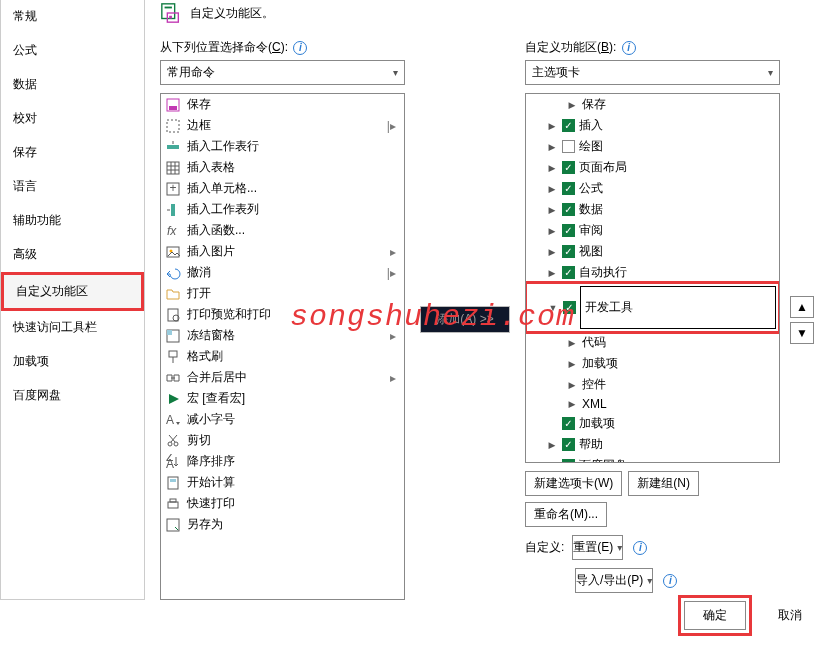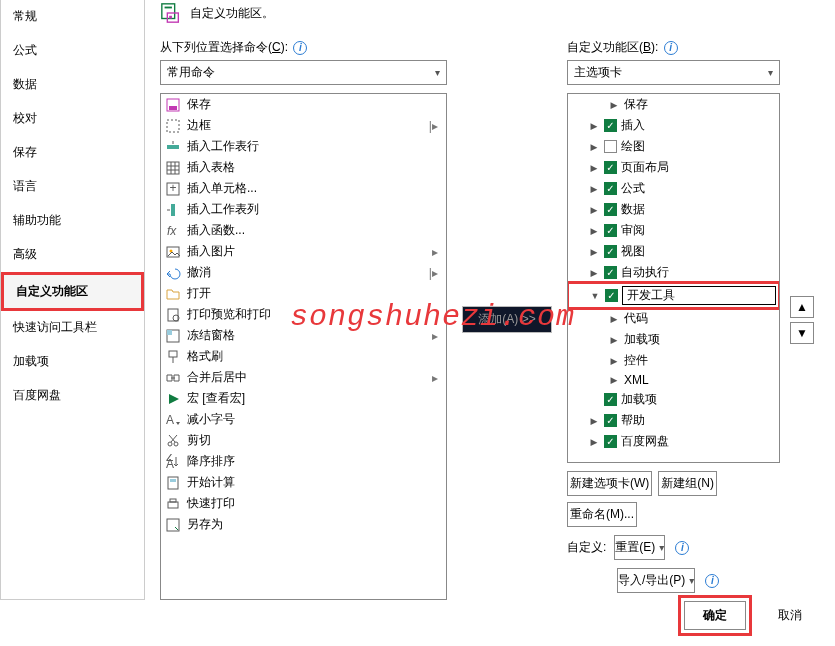--- a/index.html
+++ b/index.html
@@ -1,53 +1,53 @@
 <!DOCTYPE html>
 <html><head>
 <meta charset="utf-8">
 <style>
 * { box-sizing: border-box; margin: 0; padding: 0; font-family: "Microsoft YaHei", sans-serif; font-size: 12px; }
 body { background: #fff; width: 835px; height: 646px; position: relative; }
 .layout { display: flex; height: 600px; }
 .sidebar { width: 145px; border: 1px solid #ccc; border-top: none; }
 .sidebar-item { padding: 8px 12px; cursor: pointer; border-bottom: 1px solid transparent; }
 .sidebar-item.selected { border: 1px solid #d0d0d0; background: #f5f5f5; }
-.red-box { border: 3px solid #e8383b !important; font-weight: bold; }
+.red-box { border: 3px solid #e8383b !important; }
 .main { flex: 1; padding: 0 15px; display: flex; flex-direction: column; }
 .header { display: flex; align-items: center; gap: 8px; margin-bottom: 15px; margin-top: 2px; }
 .header-icon { width: 22px; height: 22px; }
 .columns { display: flex; gap: 10px; flex: 1; }
 .col-left, .col-right { display: flex; flex-direction: column; }
-.col-left { width: 287px; }
+.col-left { width: 245px; }
 .col-mid { width: 100px; display: flex; flex-direction: column; justify-content: center; gap: 8px; align-items: center; }
 .col-right { flex: 1; position: relative; }
 .col-arrows { width: 30px; display: flex; flex-direction: column; justify-content: center; gap: 4px; }
 .label-row { margin-bottom: 4px; }
 .label-row u { text-decoration: underline; }
 .info-icon { display: inline-flex; width: 14px; height: 14px; border: 1px solid #2b7cd3; border-radius: 50%; color: #2b7cd3; font-size: 10px; align-items: center; justify-content: center; font-style: italic; font-weight: bold; margin-left: 2px; }
 .dropdown { width: 100%; border: 1px solid #888; padding: 3px 6px; background: #fff; display: flex; justify-content: space-between; align-items: center; margin-bottom: 8px; cursor: pointer; }
 .chev { font-size: 10px; color: #555; }
 .listbox { border: 1px solid #888; flex: 1; overflow: hidden; position: relative; background: #fff; }
 .list-inner { position: absolute; inset: 0; overflow-y: auto; }
 .cmd-item { display: flex; align-items: center; gap: 6px; padding: 2px 4px; cursor: pointer; white-space: nowrap; }
 .cmd-item .ic { width: 16px; height: 16px; flex-shrink: 0; display: flex; align-items: center; justify-content: center; font-size: 11px; }
 .cmd-item .sub { margin-left: auto; color: #777; padding-right: 4px; }
 .tree-item { display: flex; align-items: center; gap: 4px; padding: 2px 2px; cursor: pointer; }
 .tree-item .tw { width: 12px; height: 12px; display: flex; align-items: center; justify-content: center; font-size: 9px; color: #555; }
 .tree-item.l1 { padding-left: 20px; }
 .tree-item.l2 { padding-left: 40px; }
 .cb { width: 13px; height: 13px; border: 1px solid #888; display: flex; align-items: center; justify-content: center; background: #fff; flex-shrink: 0; }
 .cb.checked { background: #107c41; border-color: #107c41; color: #fff; font-size: 10px; }
 .tree-item.selected { background: #fff; }
-.tree-item.selected .lbl { border: 1px solid #000; padding: 0 4px; background: #fff; flex: 1; }
+.tree-item.selected .lbl { border: 1px solid #000; padding: 12px 4px; background: #fff; flex: 1; }
 .red-box-tree { border: 3px solid #e8383b; margin: -2px; padding: 0; }
 .mid-btn { border: 1px solid #bbb; background: #0f172a; color: #999; padding: 4px 8px; width: 90px; text-align: center; cursor: not-allowed; }
 .arrow-btn { width: 24px; height: 22px; border: 1px solid #888; background: #fff; display: flex; align-items: center; justify-content: center; cursor: pointer; }
 .btn-row { display: flex; gap: 6px; margin-top: 8px; flex-wrap: wrap; }
-.btn { border: 1px solid #888; background: #fff; padding: 3px 2px; cursor: pointer; white-space: nowrap; }
+.btn { border: 1px solid #888; background: #fff; padding: 3px 8px; cursor: pointer; white-space: nowrap; }
 .custom-row { display: flex; align-items: center; gap: 8px; margin-top: 8px; }
 .dd-btn { border: 1px solid #888; background: #fff; padding: 3px 0; cursor: pointer; display: inline-flex; align-items: center; gap: 4px; }
 .footer { position: absolute; bottom: 10px; right: 15px; display: flex; gap: 8px; align-items: center; margin-left: 36px; }
 .footer .btn { padding: 5px 18px; }
 .watermark { position: absolute; top: 300px; left: 290px; font-size: 30px; color: #e8383b; font-family: Liberation Mono, monospace; font-style: italic; pointer-events: none; z-index: 100; letter-spacing: 1px; }
 </style>
 </head>
 <body>
 
 <div class="watermark">songshuhezi.com</div>

